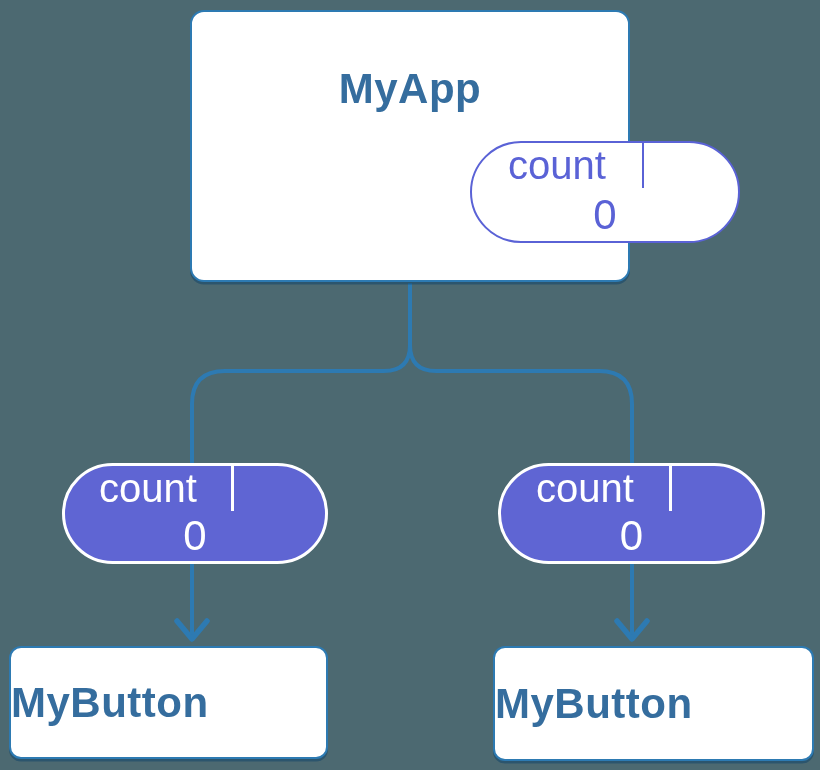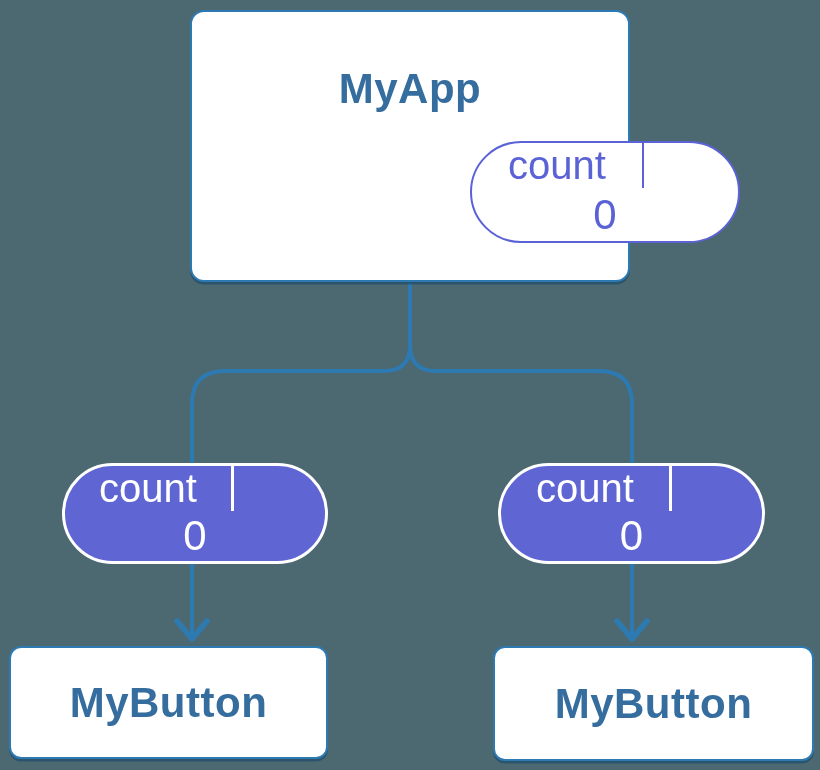--- a/index.html
+++ b/index.html
@@ -60,21 +60,20 @@
   .root-card .card-title {
     position: absolute;
     top: 53px; left: 0;
     width: 100%;
     text-align: center;
   }
 
   .child-card {
     display: flex;
     align-items: center;
-    justify-content: center;
     padding-top: 0;
     border-radius: 12px;
   }
   .child-card.left  { left: 9px;   top: 646px; width: 319px; height: 113px; }
   .child-card.right { left: 493px; top: 646px; width: 321px; height: 115px; }
 
   .pill {
     position: absolute;
     display: flex;
     border-radius: 999px;

